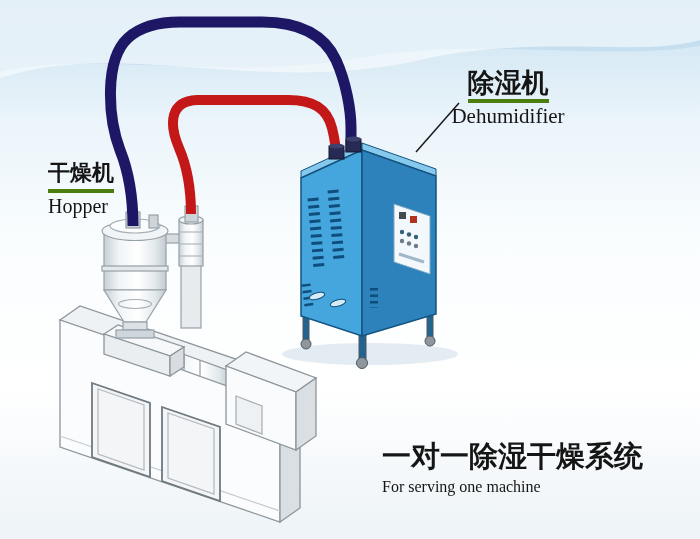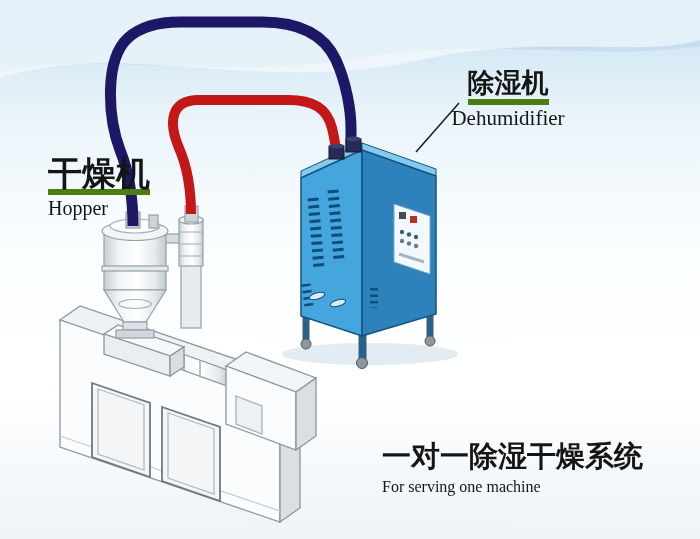--- a/index.html
+++ b/index.html
@@ -2,26 +2,26 @@
 <html><head>
 <meta charset="utf-8">
 <style>
   html,body{margin:0;padding:0;background:#fff;}
   #stage{position:relative;width:700px;height:539px;overflow:hidden;
          font-family:"Liberation Sans",sans-serif;}
   #scene{position:absolute;left:0;top:0;}
   .label{position:absolute;z-index:2;color:#101010;}
   .zh{font-family:"DejaVu Sans",sans-serif;font-weight:bold;color:#151515;}
   .en{font-family:"Liberation Serif",serif;font-weight:normal;color:#151515;}
-  .underline{border-bottom:6px solid #4d7c0f;padding-bottom:1px;display:inline-block;}
+  .underline{border-bottom:4px solid #4d7c0f;padding-bottom:1px;display:inline-block;}
   #label-dehumidifier{left:440px;top:68px;width:136px;text-align:center;}
   #label-dehumidifier .zh{font-size:27px;line-height:30px;}
   #label-dehumidifier .en{font-size:21px;line-height:26px;}
   #label-hopper{left:48px;top:158px;width:120px;text-align:left;}
-  #label-hopper .zh{font-size:34px;line-height:30px;text-align:center;}
+  #label-hopper .zh{font-size:22px;line-height:30px;text-align:center;}
   #label-hopper .en{font-size:20px;line-height:26px;}
   #caption{left:382px;top:438px;width:268px;text-align:left;}
   #caption .zh{font-size:29px;line-height:36px;letter-spacing:0px;white-space:nowrap;}
   #caption .en{font-size:16px;line-height:25px;white-space:nowrap;}
 </style>
 </head>
 <body>
 
 <div id="stage">
 

